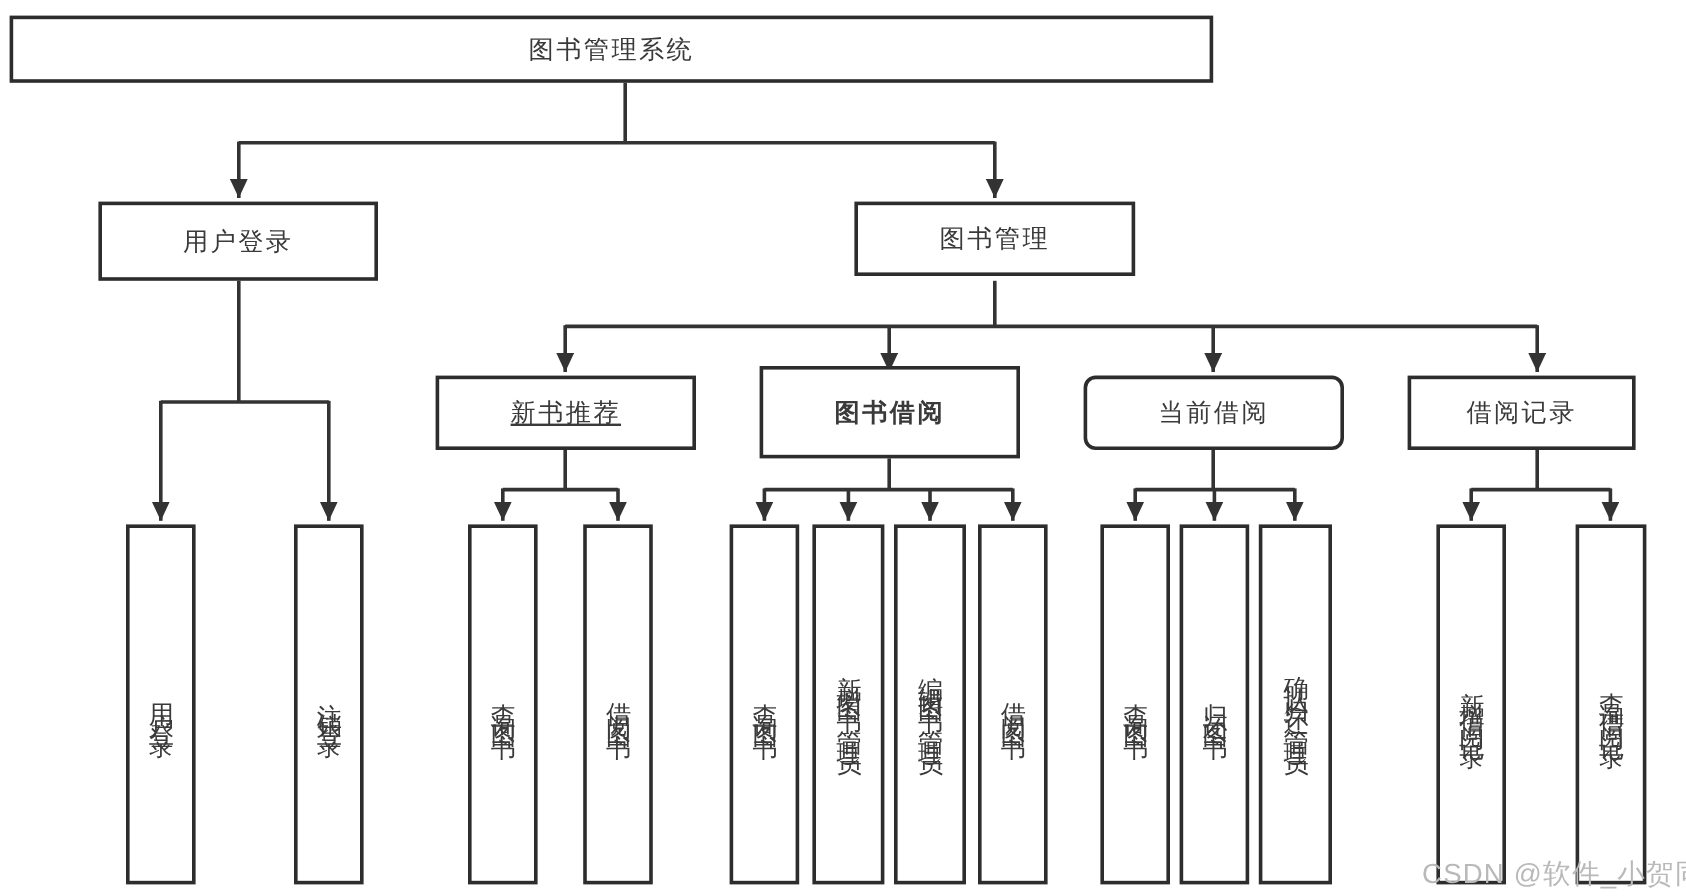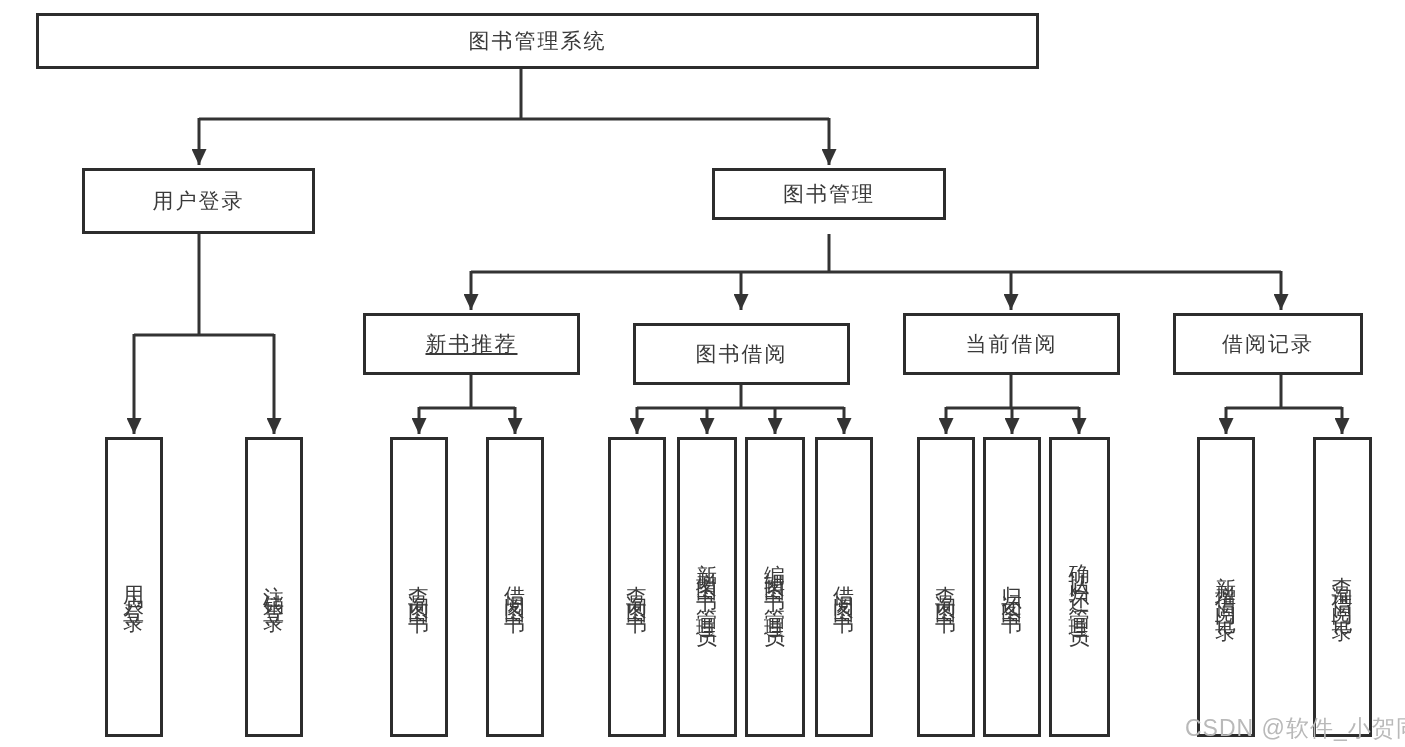--- a/index.html
+++ b/index.html
@@ -113,28 +113,28 @@
       <path d="M1012 407 V434" marker-end="url(#arrow)"></path>
       <path d="M1079 407 V434" marker-end="url(#arrow)"></path>
 
       <path d="M1281 375 V408"></path>
       <path d="M1226 408 H1342"></path>
       <path d="M1226 407 V434" marker-end="url(#arrow)"></path>
       <path d="M1342 407 V434" marker-end="url(#arrow)"></path>
     </g>
   </svg>
 
-  <div class="hnode" style="left:36px; top:13px; width:1003px; height:56px;">图书管理系统</div>
+  <div class="hnode" style="left:8px; top:13px; width:1003px; height:56px;">图书管理系统</div>
 
   <div class="hnode" style="left:82px; top:168px; width:233px; height:66px;">用户登录</div>
-  <div class="hnode" style="left:712px; top:168px; width:234px; height:52px;">图书管理</div>
+  <div class="hnode" style="left:712px; top:168px; width:234px; height:62px;">图书管理</div>
 
   <div class="hnode" style="left:363px; top:313px; width:217px; height:62px;text-decoration:underline;">新书推荐</div>
-  <div class="hnode" style="left:633px; top:323px; width:217px; height:62px;">图书借阅</div>
-  <div class="hnode" style="left:903px; top:313px; width:217px; height:62px;">当前借阅</div>
+  <div class="hnode" style="left:633px; top:305px; width:217px; height:77px;font-weight:bold;">图书借阅</div>
+  <div class="hnode" style="left:903px; top:313px; width:217px; height:62px;border-radius:10px;">当前借阅</div>
   <div class="hnode" style="left:1173px; top:313px; width:190px; height:62px;">借阅记录</div>
 
   <div class="leaf" style="left:105px;">用户登录</div>
   <div class="leaf" style="left:245px;">注销登录</div>
 
   <div class="leaf" style="left:390px;">查询图书</div>
   <div class="leaf" style="left:486px;">借阅图书</div>
 
   <div class="leaf" style="left:608px;">查询图书</div>
   <div class="leaf" style="left:677px; width:60px;">新增图书（管理员）</div>

